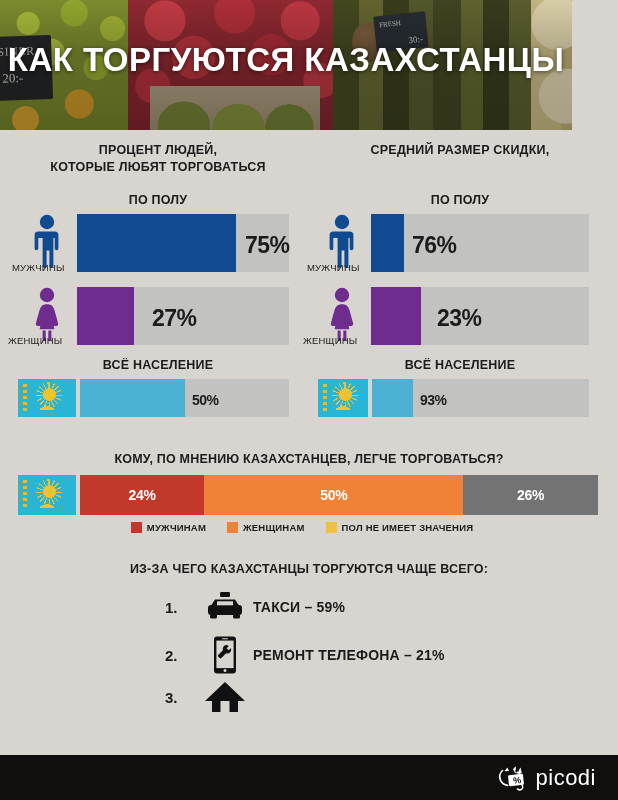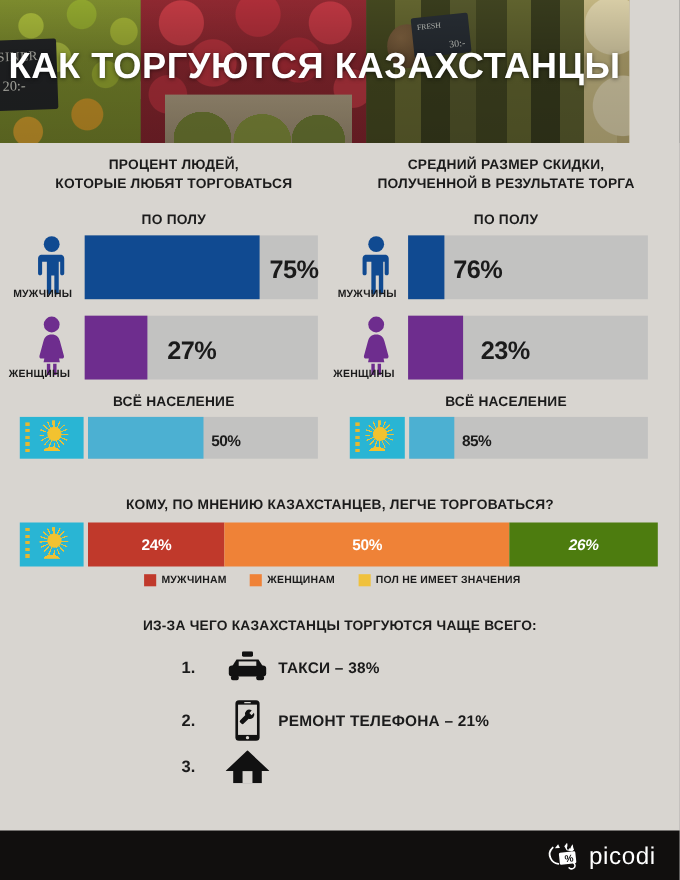--- a/index.html
+++ b/index.html
@@ -148,21 +148,21 @@
     font-size:23px;
     font-weight:bold;
     color:#1b1b1b;
     letter-spacing:-.5px;
   }
   .bar-value.small { font-size:14px; }
 
   .gender-label {
     position:absolute;
     font-size:9.5px;
-    font-weight:bold;
+    font-weight:normal;
     color:#1b1b1b;
     letter-spacing:.2px;
     white-space:nowrap;
     text-align:right;
   }
 
   
   .icon-person { position:absolute; }
 
   
@@ -268,21 +268,20 @@
 
   <div class="body-area">
 
     <div class="col-title" style="left:8px; top:12px; width:300px;">
       <div>ПРОЦЕНТ ЛЮДЕЙ,</div>
       <div>КОТОРЫЕ ЛЮБЯТ ТОРГОВАТЬСЯ</div>
     </div>
 
     <div class="col-title" style="left:310px; top:12px; width:300px;">
       <div>СРЕДНИЙ РАЗМЕР СКИДКИ,</div>
-      <div>ПОЛУЧЕННОЙ В РЕЗУЛЬТАТЕ ТОРГА</div>
     </div>
 
     <div class="sub-title" style="left:8px; top:63px; width:300px;">ПО ПОЛУ</div>
     <div class="sub-title" style="left:310px; top:63px; width:300px;">ПО ПОЛУ</div>
 
     <div class="bar-row">
       <svg class="icon-person" style="left:30px; top:84px;" width="34" height="54" viewBox="0 0 34 54">
         <circle cx="17" cy="8" r="7.2" fill="#104a91"></circle>
         <path d="M9.2 17.5h15.6c2.3 0 3.6 1.4 3.6 3.4v13.4c0 1.2-.8 2-1.9 2-1.1 0-1.8-.8-1.8-2V24h-1.3v28c0 1.2-.9 2-2 2s-2-.8-2-2V36.5h-2.8V52c0 1.2-.9 2-2 2s-2-.8-2-2V24H8.3v10.3c0 1.2-.8 2-1.9 2-1.1 0-1.8-.8-1.8-2V20.9c0-2 1.3-3.4 3.6-3.4z" fill="#104a91"></path>
       </svg>
@@ -346,39 +345,39 @@
     <div class="sub-title" style="left:310px; top:228px; width:300px;">ВСЁ НАСЕЛЕНИЕ</div>
     <div class="flag" style="left:318px; top:249px; width:50px; height:38px;">
       <div class="rays"></div>
       <div class="sun"></div>
       <div class="eagle"></div>
       <div class="orn"></div>
     </div>
     <div class="track" style="left:372px; top:249px; width:217px; height:38px;">
       <div class="fill cyan" id="fill-a-right" style="width: 19%;"></div>
     </div>
-    <div class="bar-value small" style="left:420px; top:262px;">85%</div>
+    <div class="bar-value small" style="left:420px; top:262px;">93%</div>
 
     <div class="reasons-title" style="top:322px;">КОМУ, ПО МНЕНИЮ КАЗАХСТАНЦЕВ, ЛЕГЧЕ ТОРГОВАТЬСЯ?</div>
 
     <div class="flag" style="left:18px; top:345px; width:58px; height:40px;">
       <div class="rays"></div>
       <div class="sun"></div>
       <div class="eagle"></div>
       <div class="orn"></div>
     </div>
 
     <div class="stack" id="easier-stack" style="left:80px; top:345px; width:518px;">
         <div class="seg" style="width: 24%; background: rgb(192, 57, 43);">
           <span>24%</span>
         </div>
         <div class="seg" style="width: 50%; background: rgb(239, 130, 55);">
           <span>50%</span>
         </div>
-        <div class="seg" style="width: 26%; background: #4d7c0f; font-style: italic;">
+        <div class="seg" style="width: 26%; background: #737373;">
           <span>26%</span>
         </div>
       </div>
 
     <div class="legend" id="easier-legend" style="left:0; top:392px; width:618px; justify-content:center;">
         <div class="legend-item" style="margin-right: 14px;">
           <span class="legend-swatch" style="background: rgb(192, 57, 43);"></span>
           <span class="legend-text">МУЖЧИНАМ</span>
         </div>
         <div class="legend-item" style="margin-right: 14px;">
@@ -398,21 +397,21 @@
       <div class="reason-icon">
         <svg width="38" height="30" viewBox="0 0 38 30">
           <rect x="14" y="0" width="10" height="5" rx="1.3" fill="#111"></rect>
           <path d="M9 7.5h20l4.5 7H4.5z" fill="#111"></path>
           <rect x="2" y="13" width="34" height="10" rx="3" fill="#111"></rect>
           <rect x="4" y="22" width="7" height="4.5" rx="1.6" fill="#111"></rect>
           <rect x="27" y="22" width="7" height="4.5" rx="1.6" fill="#111"></rect>
           <rect x="11" y="9.3" width="16" height="4" fill="#d8d5d0"></rect>
         </svg>
       </div>
-      <div class="reason-label">ТАКСИ – 38%</div>
+      <div class="reason-label">ТАКСИ – 59%</div>
     </div>
 
     <div class="reason" style="left:165px; top:506px;">
       <div class="reason-num">2.</div>
       <div class="reason-icon">
         <svg width="26" height="38" viewBox="0 0 26 38">
           <rect x="2" y="0.5" width="22" height="37" rx="3.2" fill="#111"></rect>
           <rect x="4.4" y="4.6" width="17.2" height="27.5" fill="#d8d5d0"></rect>
           <circle cx="13" cy="34.6" r="1.5" fill="#d8d5d0"></circle>
           <rect x="10" y="2.2" width="6" height="1.1" rx=".5" fill="#d8d5d0"></rect>

